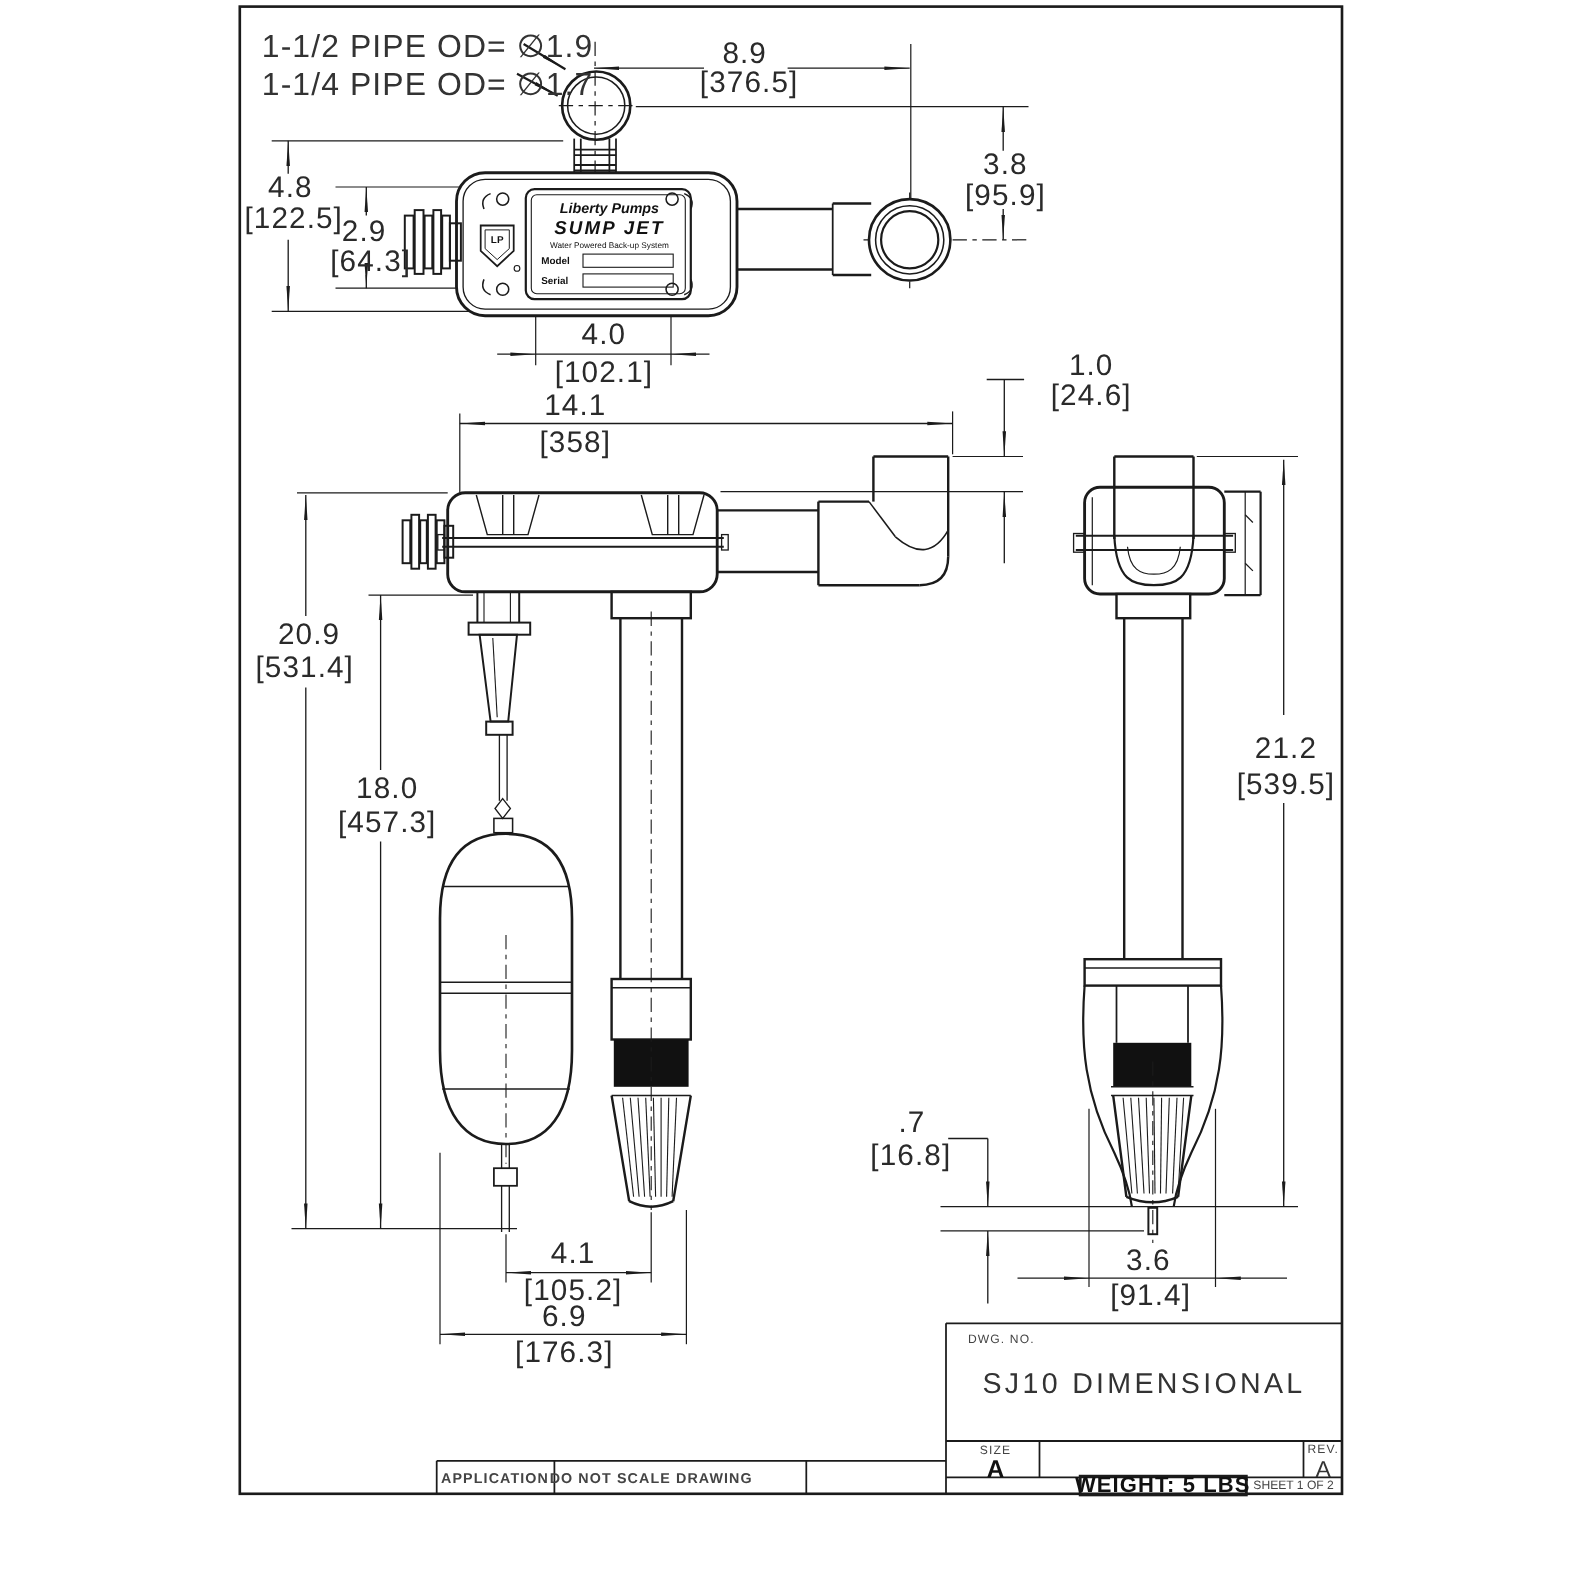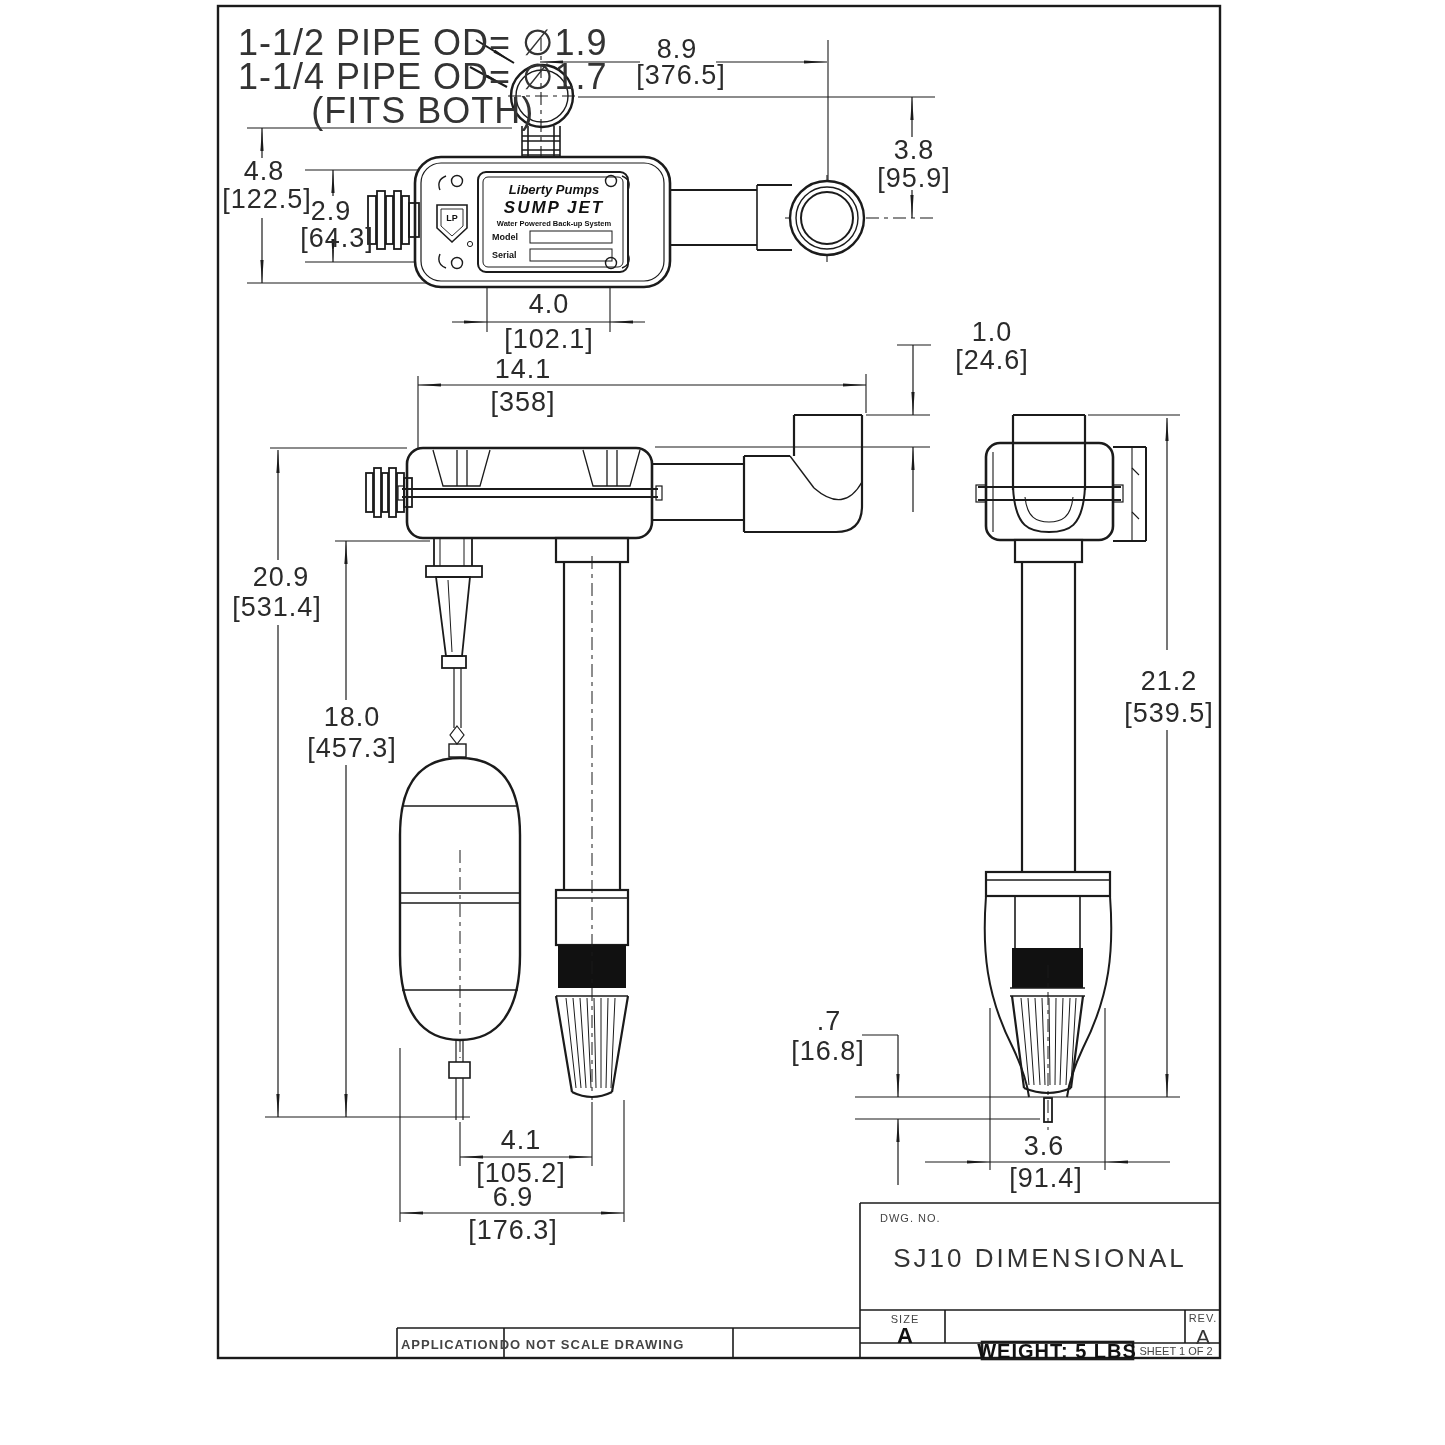--- a/index.html
+++ b/index.html
@@ -3,25 +3,25 @@
 <meta charset="utf-8">
 <style>
   html,body{margin:0;padding:0;background:#ffffff;}
   .sheet{
     position:relative;width:1445px;height:1445px;background:#ffffff;
     font-family:"Liberation Sans",sans-serif;color:#222;overflow:hidden;
   }
   svg.linework{position:absolute;left:0;top:0;width:1445px;height:1445px;}
   .txt{position:absolute;white-space:nowrap;color:#2a2a2a;}
   .dl{transform:translate(-50%,-50%);font-size:27px;letter-spacing:1px;}
-  .note{font-size:36px;letter-spacing:1px;line-height:34px;color:#333;text-align:center;}
+  .note{font-size:29px;letter-spacing:1px;line-height:34px;color:#333;}
   .c{transform:translate(-50%,-50%);}
   .plate-brand{font-size:13px;font-weight:bold;font-style:italic;letter-spacing:0px;color:#111;}
   .plate-prod{font-size:17px;font-weight:bold;font-style:italic;letter-spacing:2px;color:#111;}
-  .plate-sub{font-size:7.5px;font-weight:bold;color:#111;}
+  .plate-sub{font-size:7.5px;font-weight:normal;color:#111;}
   .plate-field{font-size:9px;font-weight:bold;color:#111;}
   .shield-mono{font-size:9px;font-weight:bold;color:#111;}
   .tb-small{font-size:11px;color:#444;letter-spacing:1px;}
   .tb-dwg{font-size:26px;letter-spacing:3px;color:#333;}
   .tb-size{font-size:22px;font-weight:bold;color:#111;}
   .tb-rev{font-size:21px;color:#333;}
   .tb-weight{font-size:20px;font-weight:bold;letter-spacing:1px;color:#111;}
   .tb-sheet{font-size:11px;color:#444;}
   .tb-app{font-size:13px;color:#444;letter-spacing:1px;font-weight:bold;}
 </style>
@@ -338,21 +338,20 @@
       <line x1="397" y1="1328" x2="860" y2="1328"></line>
       <line x1="397" y1="1328" x2="397" y2="1358"></line>
       <line x1="504" y1="1328" x2="504" y2="1358"></line>
       <line x1="733" y1="1328" x2="733" y2="1358"></line>
     </g>
   </svg>
 
   <div class="txt note" style="left:238px;top:26px;">
     <div>1-1/2 PIPE OD= ∅1.9</div>
     <div>1-1/4 PIPE OD= ∅1.7</div>
-    <div>(FITS BOTH)</div>
   </div>
 
   <div class="txt dl" style="left:677px;top:49px;">8.9</div>
   <div class="txt dl" style="left:681px;top:75px;">[376.5]</div>
   <div class="txt dl" style="left:914px;top:150px;">3.8</div>
   <div class="txt dl" style="left:914px;top:178px;">[95.9]</div>
   <div class="txt dl" style="left:264px;top:171px;">4.8</div>
   <div class="txt dl" style="left:267px;top:199px;">[122.5]</div>
   <div class="txt dl" style="left:331px;top:211px;">2.9</div>
   <div class="txt dl" style="left:337px;top:238px;">[64.3]</div>

